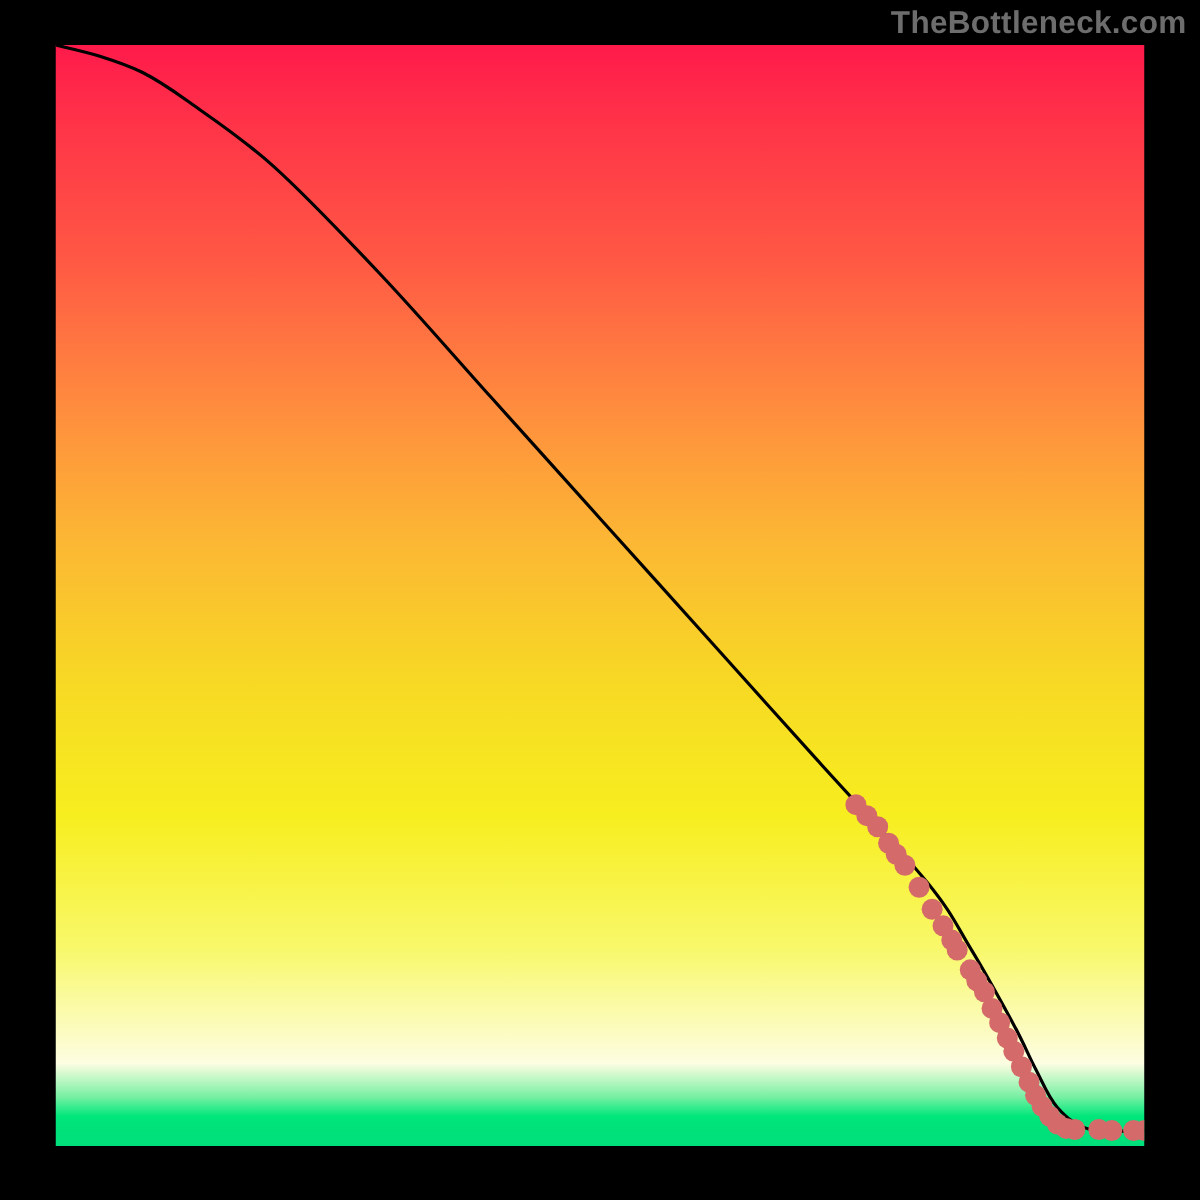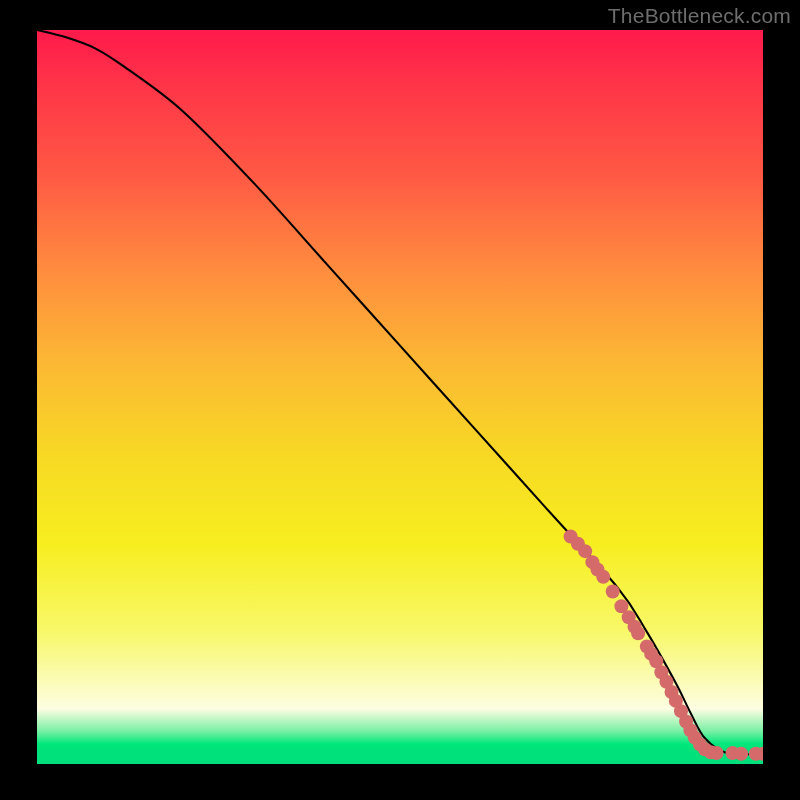--- a/index.html
+++ b/index.html
@@ -50,21 +50,21 @@
     inset: 0;
     width: 100%;
     height: 100%;
   }
   .watermark {
     position: absolute;
     top: 4px;
     right: 9px;
     color: #6d6d6d;
     font-size: 21px;
-    font-weight: 400;
+    font-weight: 700;
     letter-spacing: 0.2px;
     user-select: none;
   }
 </style>
 </head>
 <body>
 
 <div class="stage">
   <div class="watermark">TheBottleneck.com</div>
   <div class="plot">

